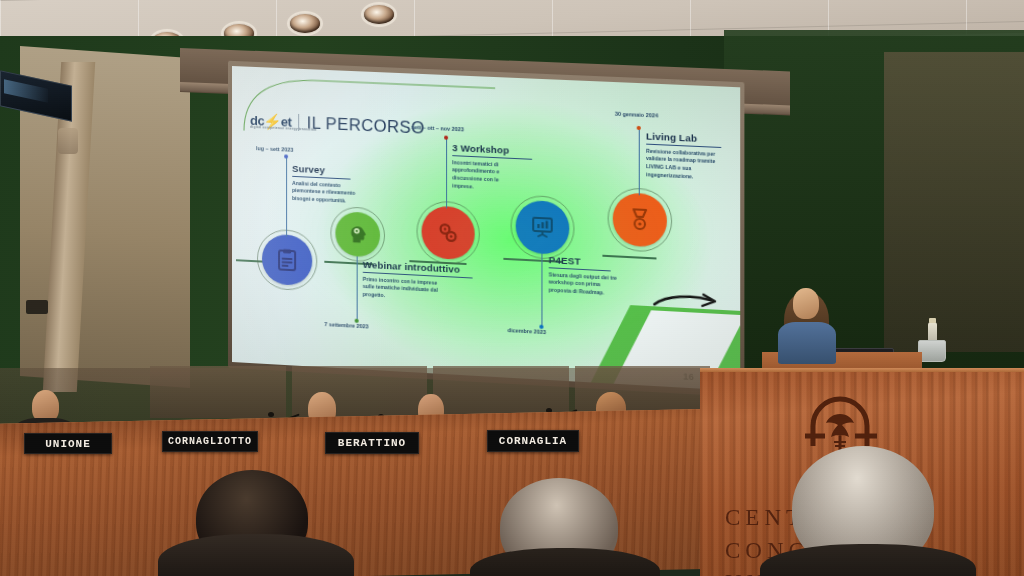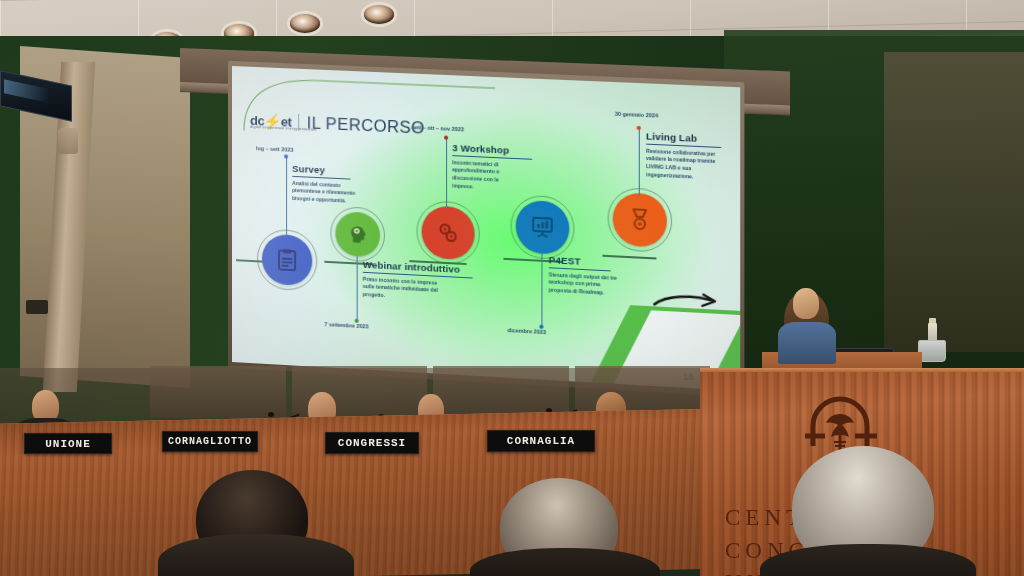--- a/index.html
+++ b/index.html
@@ -398,23 +398,23 @@
     <div class="desk-grain"></div>
   </div>
 
   <div class="nameplate" style="left:24px; top:433px; width:88px; height:21px; font-size:11px;">
     <span>UNIONE</span>
   </div>
   <div class="nameplate" style="left:162px; top:431px; width:96px; height:21px; font-size:10px;">
     <span>CORNAGLIOTTO</span>
   </div>
   <div class="nameplate" style="left:325px; top:432px; width:94px; height:22px; font-size:11px;">
-    <span>CONGRESSI</span>
-  </div>
-  <div class="nameplate" style="left:487px; top:430px; width:108px; height:22px; font-size:11px;">
+    <span>BERATTINO</span>
+  </div>
+  <div class="nameplate" style="left:487px; top:430px; width:92px; height:22px; font-size:11px;">
     <span>CORNAGLIA</span>
   </div>
 
   <div>
     <div class="head" style="position:absolute; left:793px; top:288px; width:26px; height:31px;
          background:linear-gradient(160deg,#e3b98e,#b07f56); z-index:2;"></div>
     <div style="position:absolute; left:784px; top:292px; width:45px; height:62px;
          background:linear-gradient(180deg,#6a4a2e,#3f2a18); border-radius:46% 46% 30% 30%; z-index:1;"></div>
     <div style="position:absolute; left:778px; top:322px; width:58px; height:42px;
          background:linear-gradient(180deg,#52719a,#37506e); border-radius:30% 30% 6% 6%; z-index:1;"></div>

